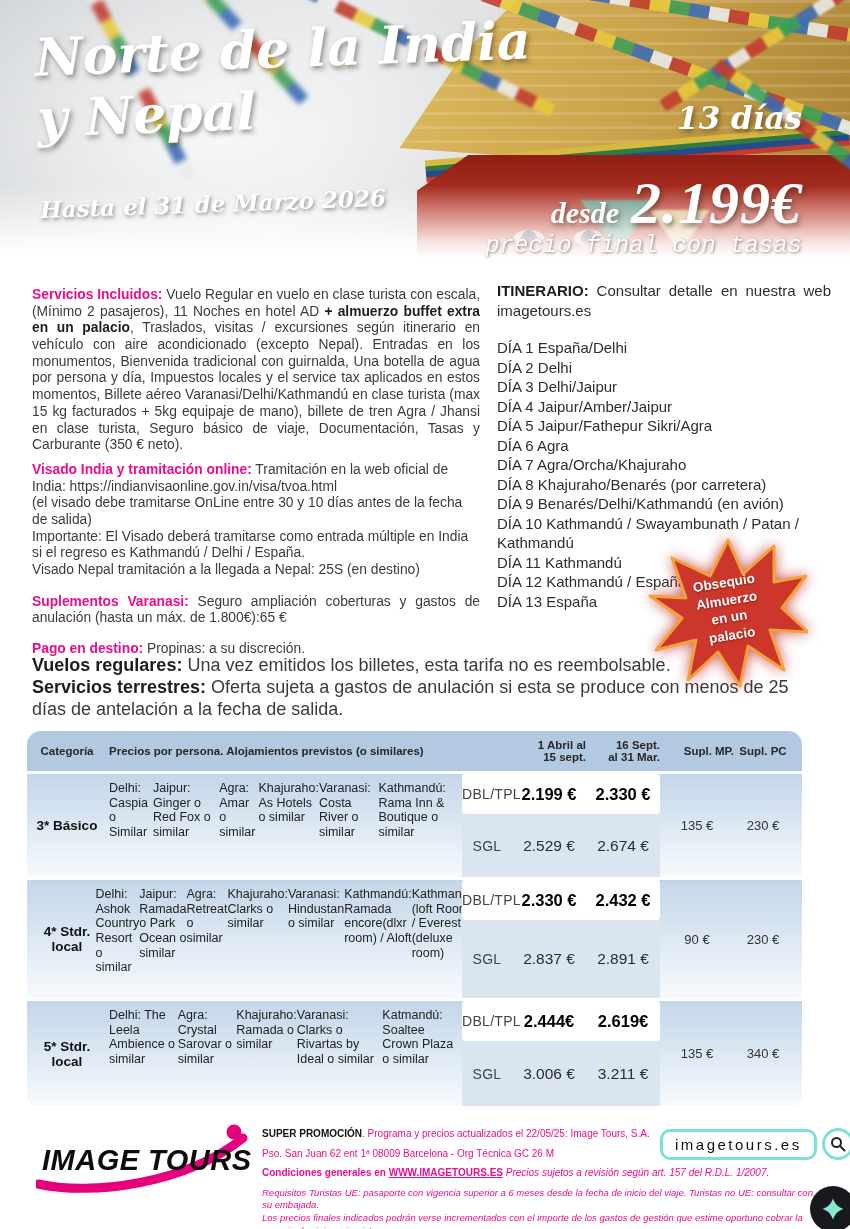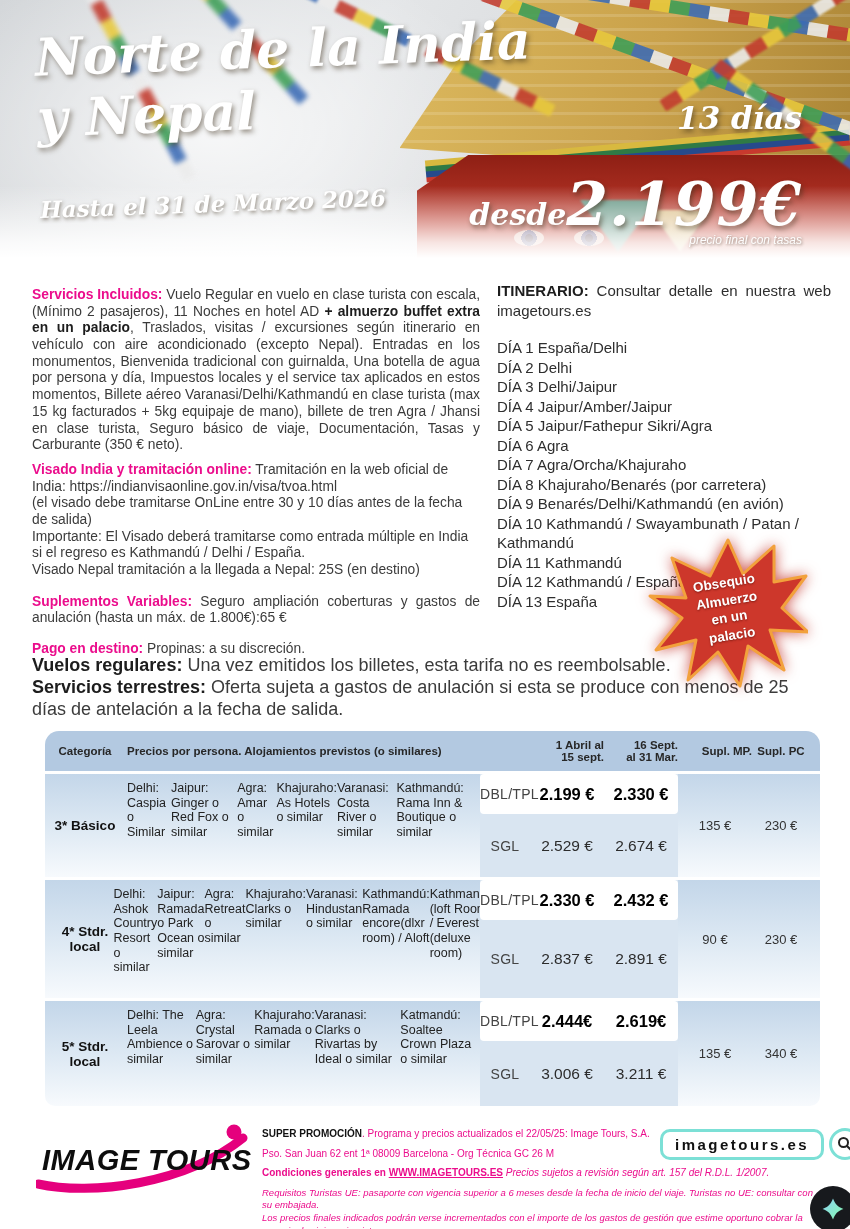--- a/index.html
+++ b/index.html
@@ -31,25 +31,25 @@
         background:linear-gradient(180deg,rgba(255,255,255,0) 72%,rgba(255,255,255,.85) 94%,#fff 100%);}
 
   .script{font-family:"DejaVu Serif",serif;font-style:italic;font-weight:bold;color:#fff;}
   .hero-title{position:absolute;left:36px;top:18px;font-size:52px;line-height:1.18;
         transform:rotate(-2deg);text-shadow:2px 3px 5px rgba(60,45,25,.5);}
   .hero-validity{position:absolute;left:40px;top:190px;font-size:23px;
         transform:rotate(-2deg);text-shadow:1px 2px 4px rgba(60,45,25,.5);}
   .hero-right{position:absolute;right:48px;top:100px;text-align:right;
         text-shadow:2px 3px 5px rgba(60,45,25,.55);}
   .hero-days{font-size:31px;}
-  .hero-priceline{display:flex;align-items:baseline;justify-content:flex-end;margin-top:4px;}
+  .hero-priceline{display:flex;align-items:baseline;justify-content:flex-end;gap:12px;margin-top:4px;font-family:Liberation Serif, serif;}
   .hero-desde{font-size:30px;}
   .hero-price{font-size:60px;letter-spacing:1px;margin-top:29px;}
-  .hero-note{font-size:12px;font-weight:normal;opacity:.95;margin-top:-6px;
-        font-family:Liberation Sans, sans-serif;color:#fff;text-shadow:1px 1px 3px rgba(60,45,25,.6);}
+  .hero-note{font-size:24px;font-weight:normal;opacity:.95;margin-top:-6px;
+        font-family:Liberation Mono, monospace;color:#fff;text-shadow:1px 1px 3px rgba(60,45,25,.6);}
 
   
   .pre{white-space:pre-line;}
   .lead{font-weight:bold;}
   .magenta{color:#eb0d8c;}
   .leftcol{position:absolute;left:32px;top:287px;width:448px;font-size:13.8px;line-height:1.21;}
   .leftcol p{margin:0;}
   .p-servicios{text-align:justify;}
   .p-visado{margin-top:8px !important;}
   .p-suplementos{margin-top:15px !important;text-align:justify;}
@@ -63,21 +63,21 @@
   .day{margin:0;}
 
   
   .badge{position:absolute;left:648px;top:538px;width:160px;height:150px;}
   .badge svg{position:absolute;inset:0;filter:drop-shadow(0 0 7px rgba(190,35,25,.75));}
   .badge-text{position:absolute;left:0;top:36px;width:160px;text-align:center;
         transform:rotate(-9deg);color:#fff;font-weight:bold;font-size:13.5px;line-height:1.3;
         text-shadow:0 1px 2px rgba(80,10,5,.6);}
 
   
-  .ptable{position:absolute;left:45px;top:731px;width:775px;font-size:12.5px;color:#222;}
+  .ptable{position:absolute;left:27px;top:731px;width:775px;font-size:12.5px;color:#222;}
   .t-head{display:flex;align-items:center;background:#b3c9e1;border-radius:14px 14px 0 0;
         height:40px;font-size:11.5px;font-weight:600;color:#272727;}
   .c-cat{width:80px;text-align:center;}
   .c-hot{width:353px;padding-left:2px;}
   .c-spacer{width:50px;}
   .c-p{width:74px;text-align:right;}
   .c-mp{width:74px;text-align:right;}
   .c-pc{width:58px;text-align:center;}
   .t-row{display:flex;margin-top:3px;
         background:linear-gradient(180deg,#c3d6e9 0%,#dfeaf4 55%,#f7fafd 100%);}
@@ -105,21 +105,21 @@
   .logo svg{position:absolute;inset:0;}
   .foot-text{position:absolute;left:262px;top:1128px;width:560px;font-size:10px;line-height:1.25;}
   .foot-line{margin:0 0 7px 0;color:#eb0d8c;}
   .foot-line .blk{color:#111;font-weight:bold;}
   .cond-link{font-weight:bold;text-decoration:underline;cursor:pointer;}
   .cond-bold{font-weight:bold;}
   .ital{font-style:italic;}
   .fine{margin:0;color:#eb0d8c;font-size:9.5px;font-style:italic;line-height:1.35;}
   .site-btn{position:absolute;left:660px;top:1128px;display:flex;align-items:center;gap:5px;}
   .site-pill{border:3px solid #7ce0d6;border-radius:10px;background:#fff;padding:4px 12px;
-        font-size:15px;font-weight:bold;letter-spacing:2.5px;color:#111;cursor:pointer;}
+        font-size:15px;font-weight:normal;letter-spacing:2.5px;color:#111;cursor:pointer;}
   .site-search{width:32px;height:32px;border:3px solid #7ce0d6;border-radius:50%;background:#fff;
         display:flex;align-items:center;justify-content:center;cursor:pointer;box-sizing:border-box;}
   .fab{position:absolute;left:810px;top:1186px;width:46px;height:46px;border-radius:50%;
         background:#17191d;display:flex;align-items:center;justify-content:center;cursor:pointer;}
 </style>
 </head>
 <body>
 
 <div class="page">
 
@@ -154,21 +154,21 @@
       </div>
       <div class="hero-note">precio final con tasas</div>
     </div>
   </div>
 
   <div class="leftcol">
     <p class="p-servicios"><span class="lead magenta">Servicios Incluidos:</span><span> Vuelo Regular en vuelo en clase turista con escala,  (Mínimo 2 pasajeros), 11 Noches en hotel AD </span><span class="b">+ almuerzo buffet extra en un palacio</span><span>, Traslados, visitas / excursiones según itinerario en vehículo con aire acondicionado (excepto Nepal). Entradas en los monumentos, Bienvenida tradicional con guirnalda, Una botella de agua por persona y día, Impuestos locales y el service tax aplicados en estos momentos, Billete aéreo Varanasi/Delhi/Kathmandú en clase turista (max 15 kg facturados + 5kg equipaje de mano), billete de tren Agra / Jhansi en clase turista, Seguro básico de viaje, Documentación, Tasas y Carburante (350 € neto).</span></p>
     <p class="p-visado"><span class="lead magenta">Visado India y tramitación online:</span><span> Tramitación en la web  oficial de India: </span><span>https://indianvisaonline.gov.in/visa/tvoa.html</span><br><span class="pre">(el visado debe tramitarse OnLine entre 30 y 10 días antes de la fecha de salida)
 Importante: El Visado deberá tramitarse como entrada múltiple en India si el regreso es Kathmandú / Delhi / España.
 Visado Nepal tramitación a la llegada a Nepal: 25S (en destino)</span></p>
-    <p class="p-suplementos"><span class="lead magenta">Suplementos Variables:</span><span> Seguro ampliación coberturas y gastos de anulación (hasta un máx. de  1.800€):65 €</span></p>
+    <p class="p-suplementos"><span class="lead magenta">Suplementos Varanasi:</span><span> Seguro ampliación coberturas y gastos de anulación (hasta un máx. de  1.800€):65 €</span></p>
     <p class="p-pago"><span class="lead magenta">Pago en destino:</span><span> Propinas: a su discreción.</span></p>
   </div>
 
   <div class="notes">
     <p style="margin:0;"><span class="b">Vuelos regulares:</span><span> Una vez emitidos los billetes, esta tarifa no es reembolsable.</span></p>
     <p style="margin:0;"><span class="b">Servicios terrestres:</span><span> Oferta sujeta a gastos de anulación si esta se produce con menos de 25 días de antelación a la fecha de salida.</span></p>
   </div>
 
   <div class="rightcol">
     <p class="itin-head"><span class="lead">ITINERARIO:</span><span> Consultar detalle en nuestra web imagetours.es</span></p>

